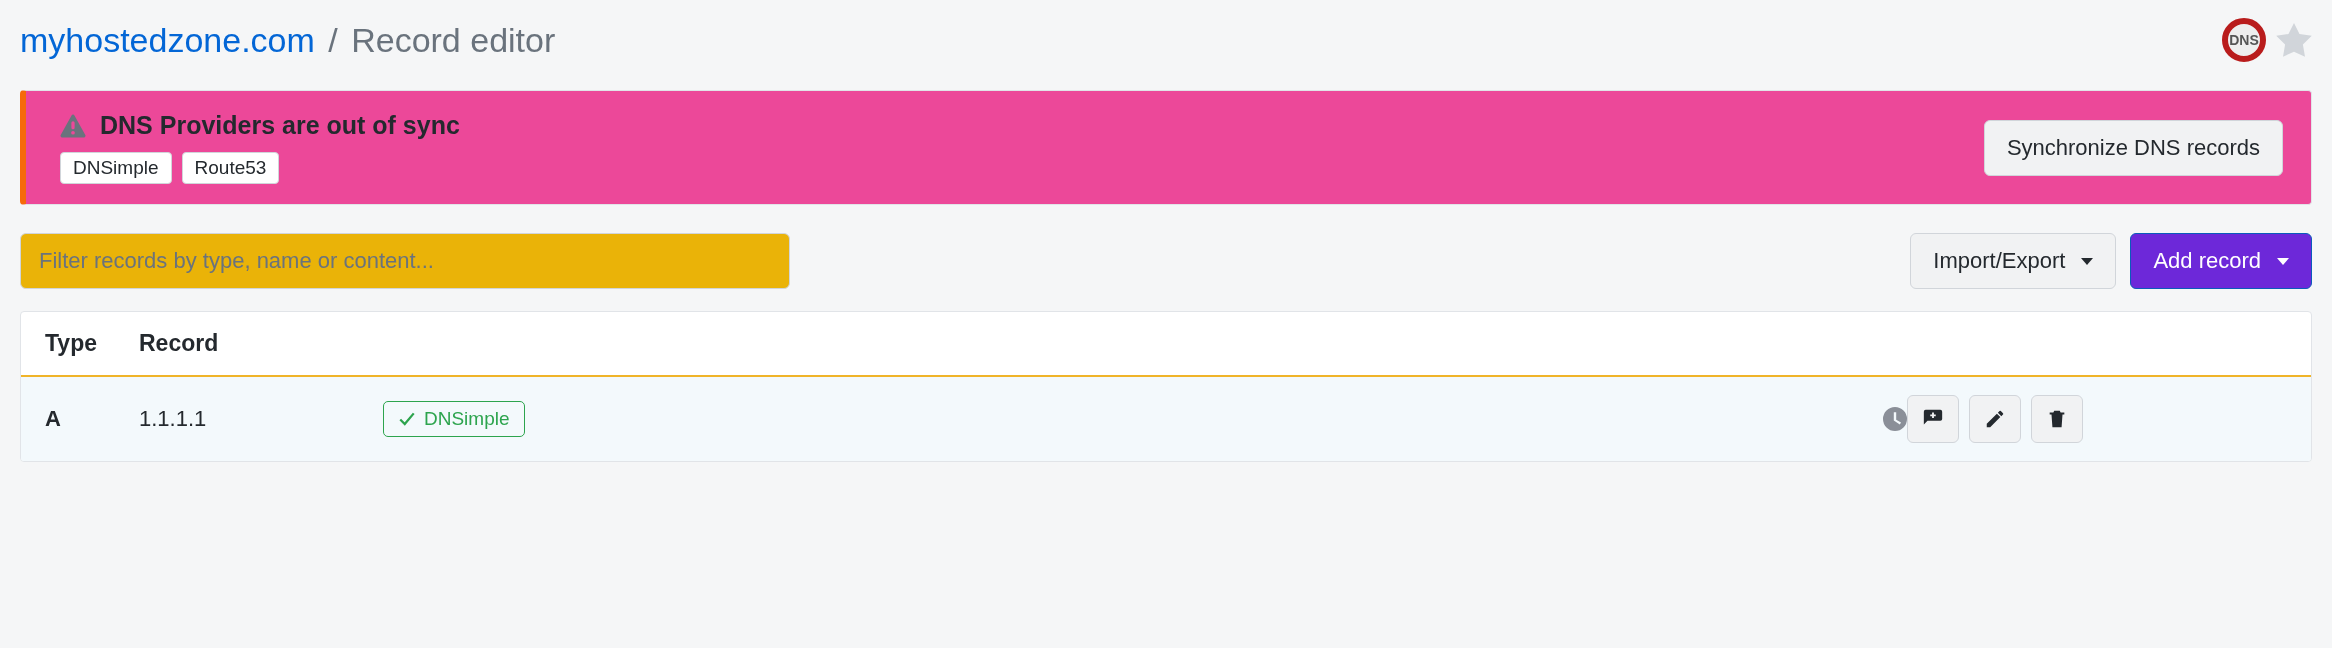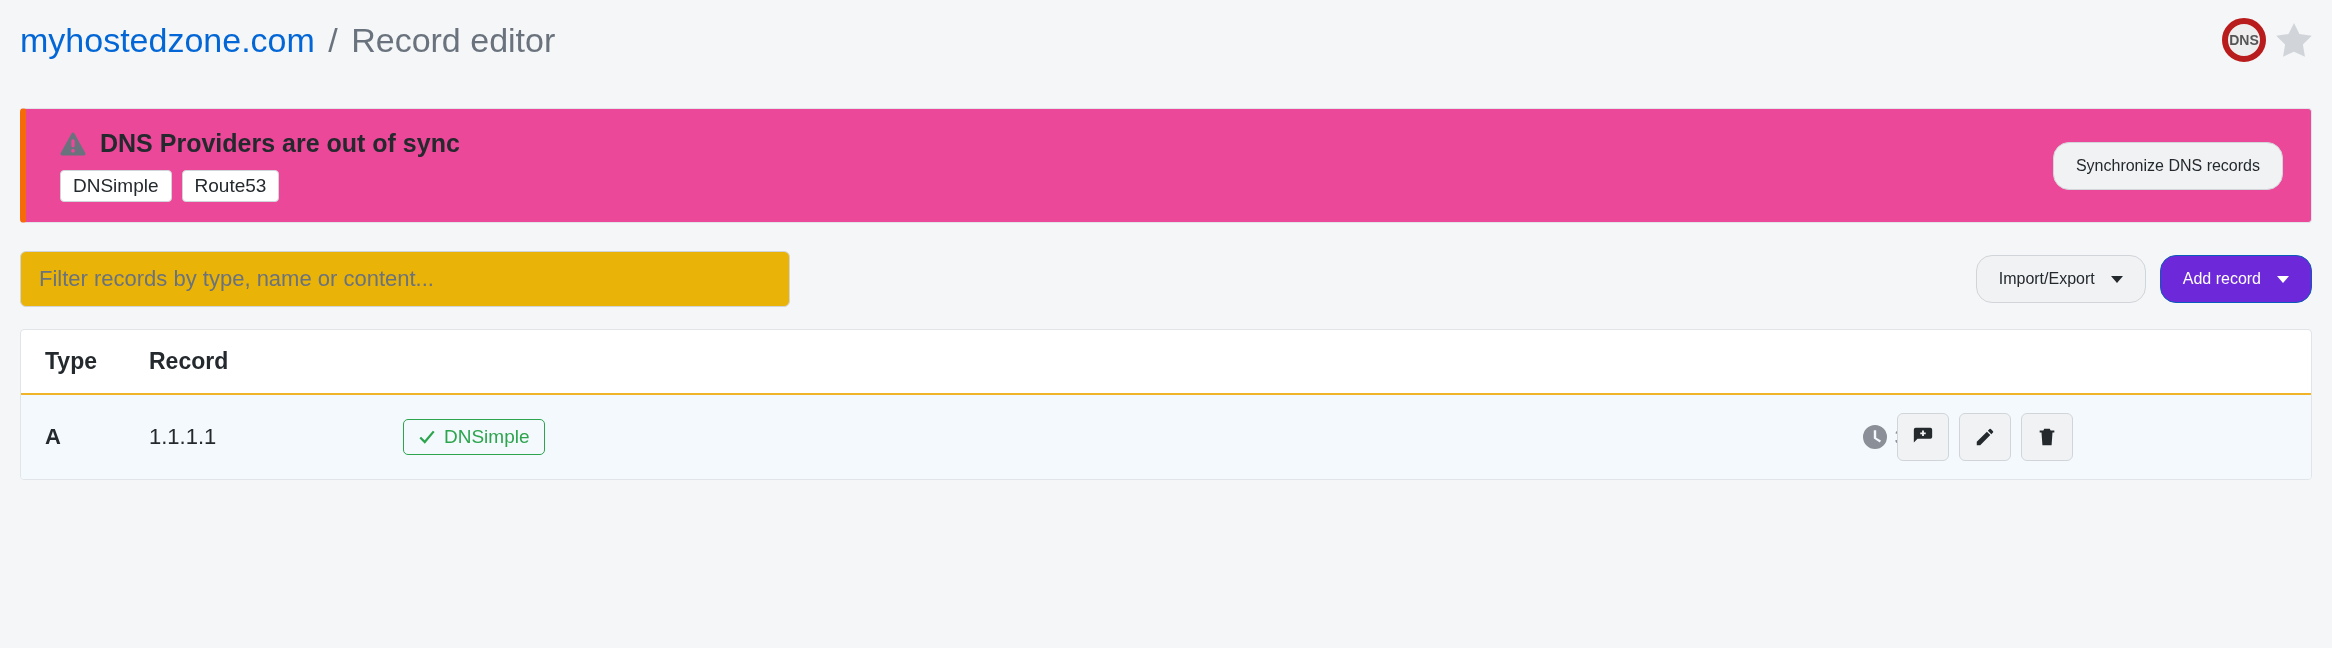--- a/index.html
+++ b/index.html
@@ -9,21 +9,21 @@
       color: #24292e;
       font-size: 21px;
       padding: 18px 20px;
       width: 2332px;
     }
 
     .header-row {
       display: flex;
       align-items: center;
       justify-content: space-between;
-      margin-bottom: 46px;
+      margin-bottom: 28px;
     }
     .breadcrumb {
       font-size: 34px;
       font-weight: 400;
     }
     .breadcrumb a { color: #0366d6; text-decoration: none; }
     .breadcrumb .sep { color: #6a737d; margin: 0 4px; }
     .breadcrumb .current { color: #6a737d; }
 
     .header-icons { display: flex; align-items: center; gap: 10px; }
@@ -59,23 +59,23 @@
     .chip {
       border: 1px solid #d1d5da;
       border-radius: 4px;
       padding: 4px 12px;
       font-size: 19px;
       background: #fff;
     }
     .btn {
       border: 1px solid #d1d5da;
       background: #f1f2f3;
-      border-radius: 16px;
+      border-radius: 6px;
       padding: 14px 22px;
-      font-size: 16px;
+      font-size: 22px;
       color: #24292e;
       cursor: pointer;
       display: inline-flex;
       align-items: center;
       gap: 10px;
     }
     .btn-primary {
       background: #6d28d9;
       border: 1px solid #0b5bbb;
       color: #fff;
@@ -105,21 +105,21 @@
       background: #fff;
       border: 1px solid #e1e4e8;
       border-radius: 4px;
       overflow: hidden;
     }
     .records-header, .records-row {
       display: grid;
       grid-template-columns: 90px 240px 1fr 160px 120px 200px;
       align-items: center;
       padding: 18px 24px;
-      gap: 14px;
+      gap: 4px;
     }
     .records-header {
       font-weight: 700;
       font-size: 23px;
       border-bottom: 2px solid #f0b429;
     }
     .records-row {
       background: #f3f9fc;
       font-size: 22px;
       color: #24292e;

